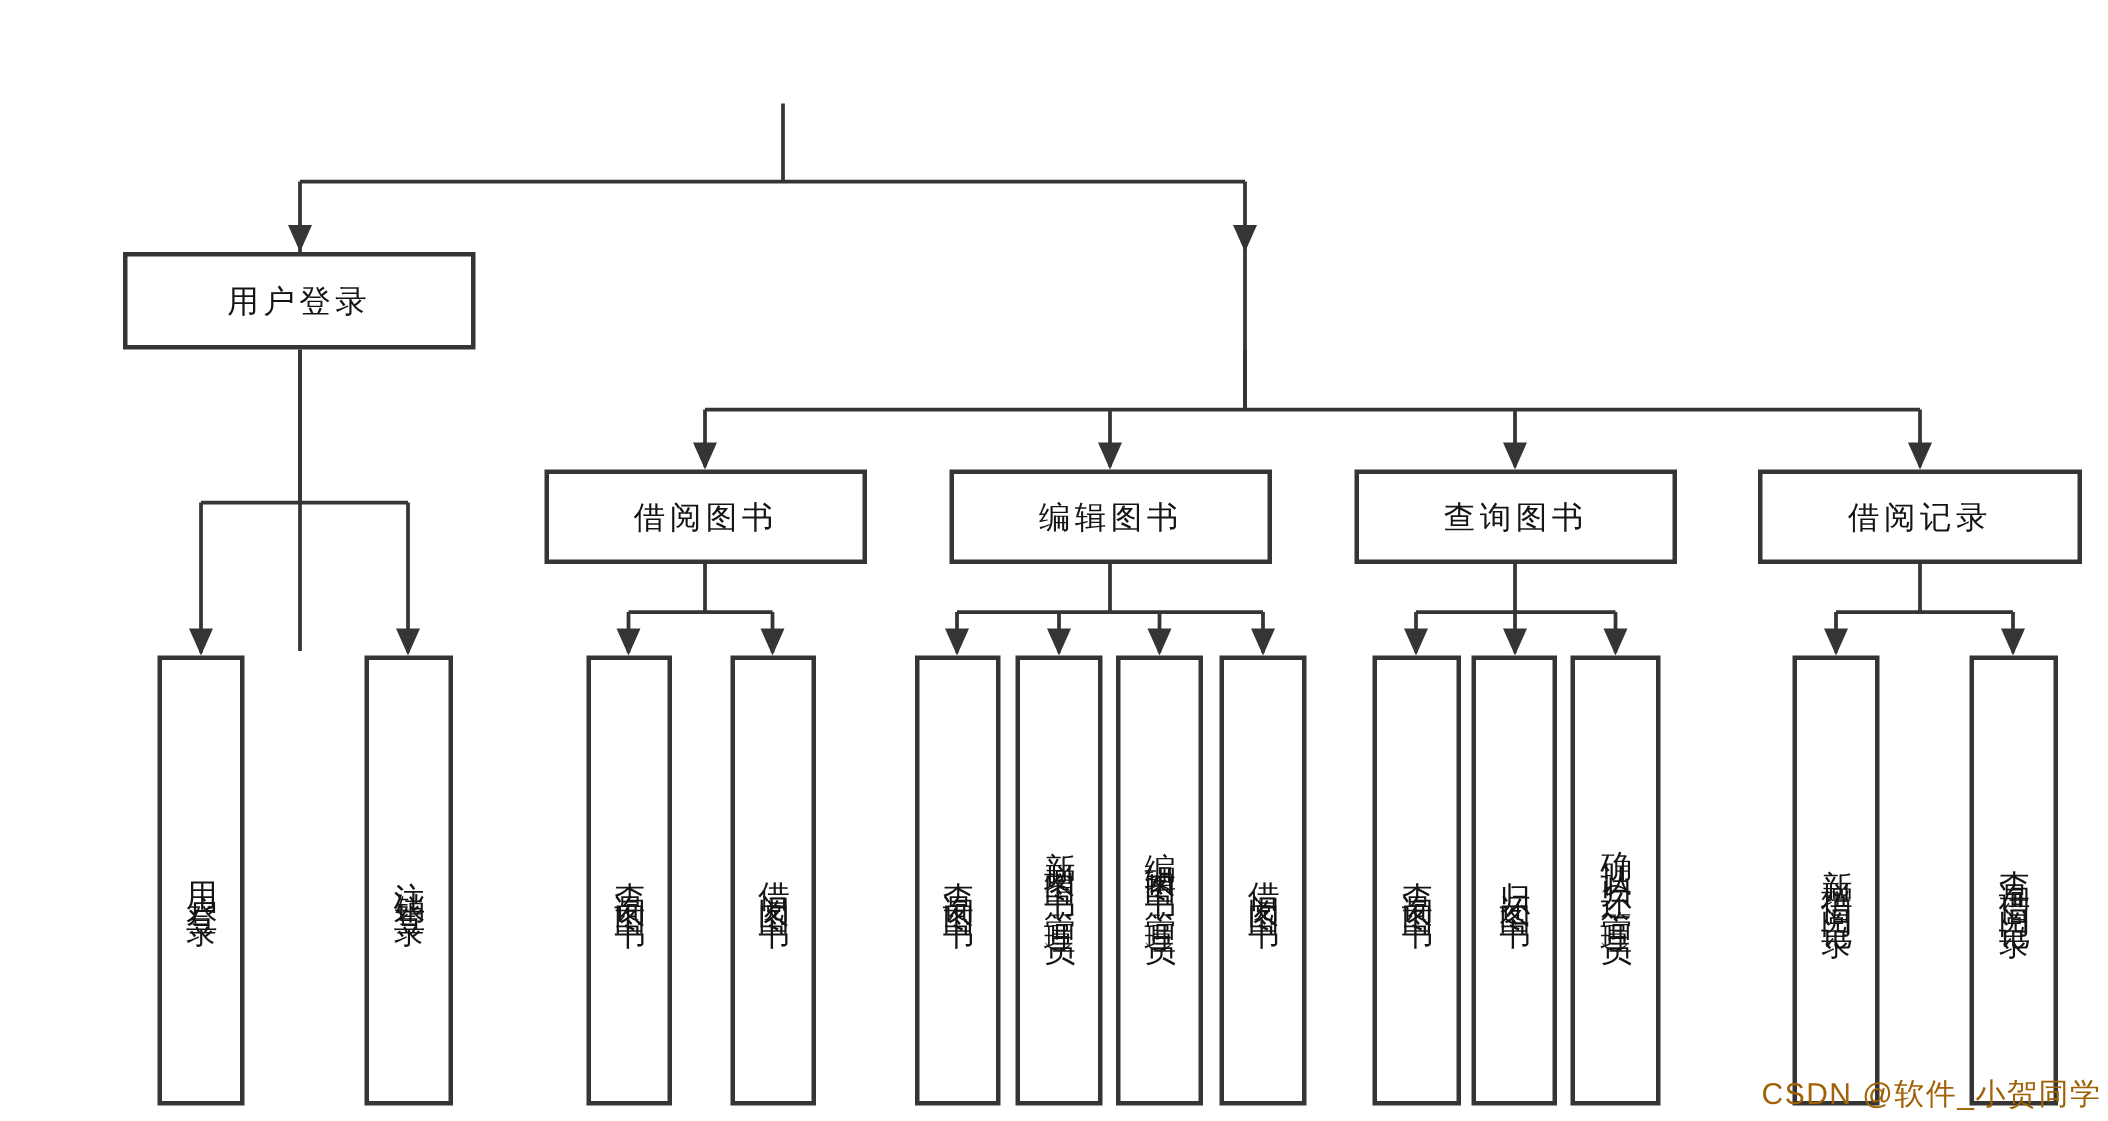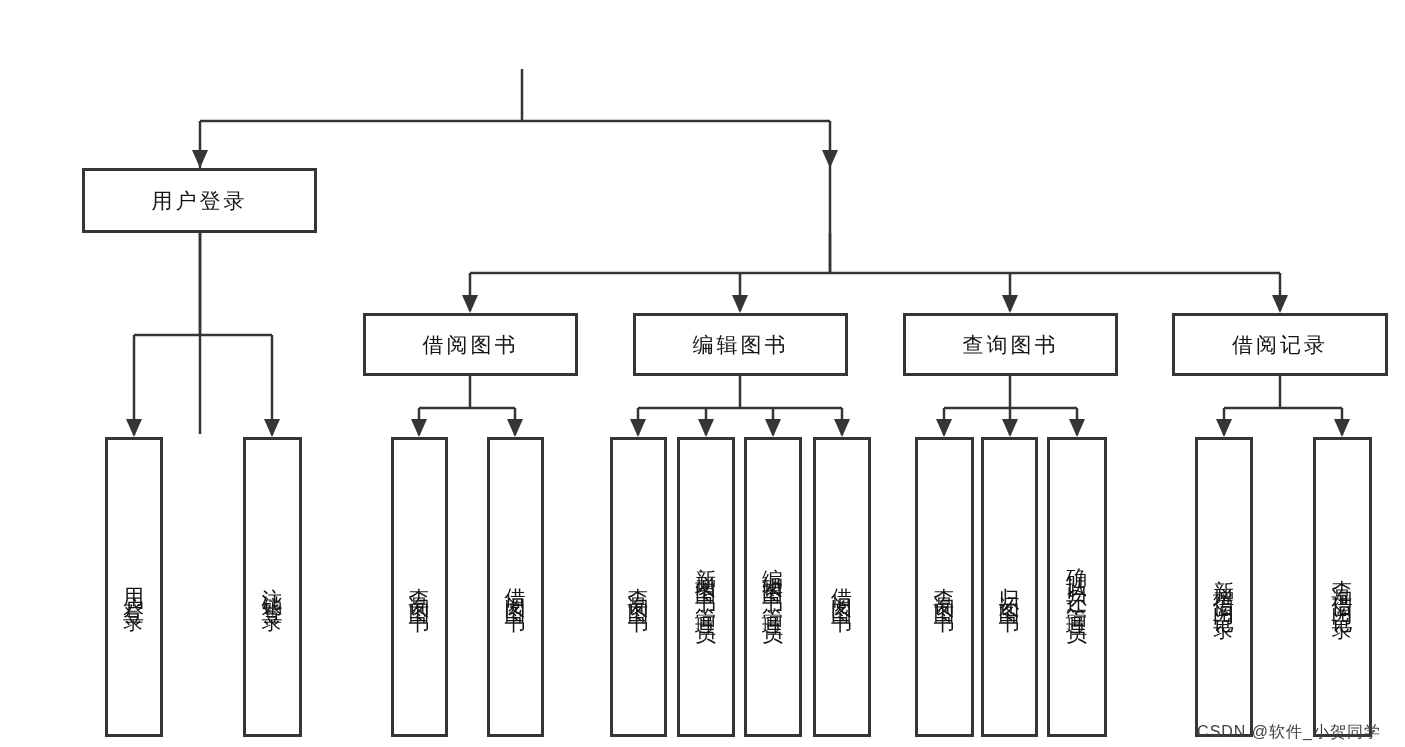--- a/index.html
+++ b/index.html
@@ -12,22 +12,22 @@
     position:absolute;box-sizing:border-box;z-index:1;
     border:3px solid #353535;background:#ffffff;color:#141414;
     display:flex;align-items:center;justify-content:center;
   }
   .hlabel{font-size:21px;letter-spacing:3px;white-space:nowrap;}
   .vlabel{
     writing-mode:vertical-rl;text-orientation:mixed;
     font-size:21px;letter-spacing:8px;line-height:1;white-space:nowrap;
   }
   .watermark{
-    position:absolute;right:24px;bottom:4px;z-index:2;
-    font-size:16px;color:#404040;letter-spacing:1px;white-space:nowrap;
+    position:absolute;right:4px;bottom:4px;z-index:2;
+    font-size:20px;color:#a16207;letter-spacing:1px;white-space:nowrap;
   }
 </style>
 </head>
 <body>
 
 <div class="canvas">
 
   <svg class="connectors" width="1405" height="747" viewBox="0 0 1405 747">
     <g stroke="#353535" stroke-width="2.5" fill="none">
       <path d="M522 69 V122 M200 121 H830 M200 121 V434 M830 121 V272"></path>

